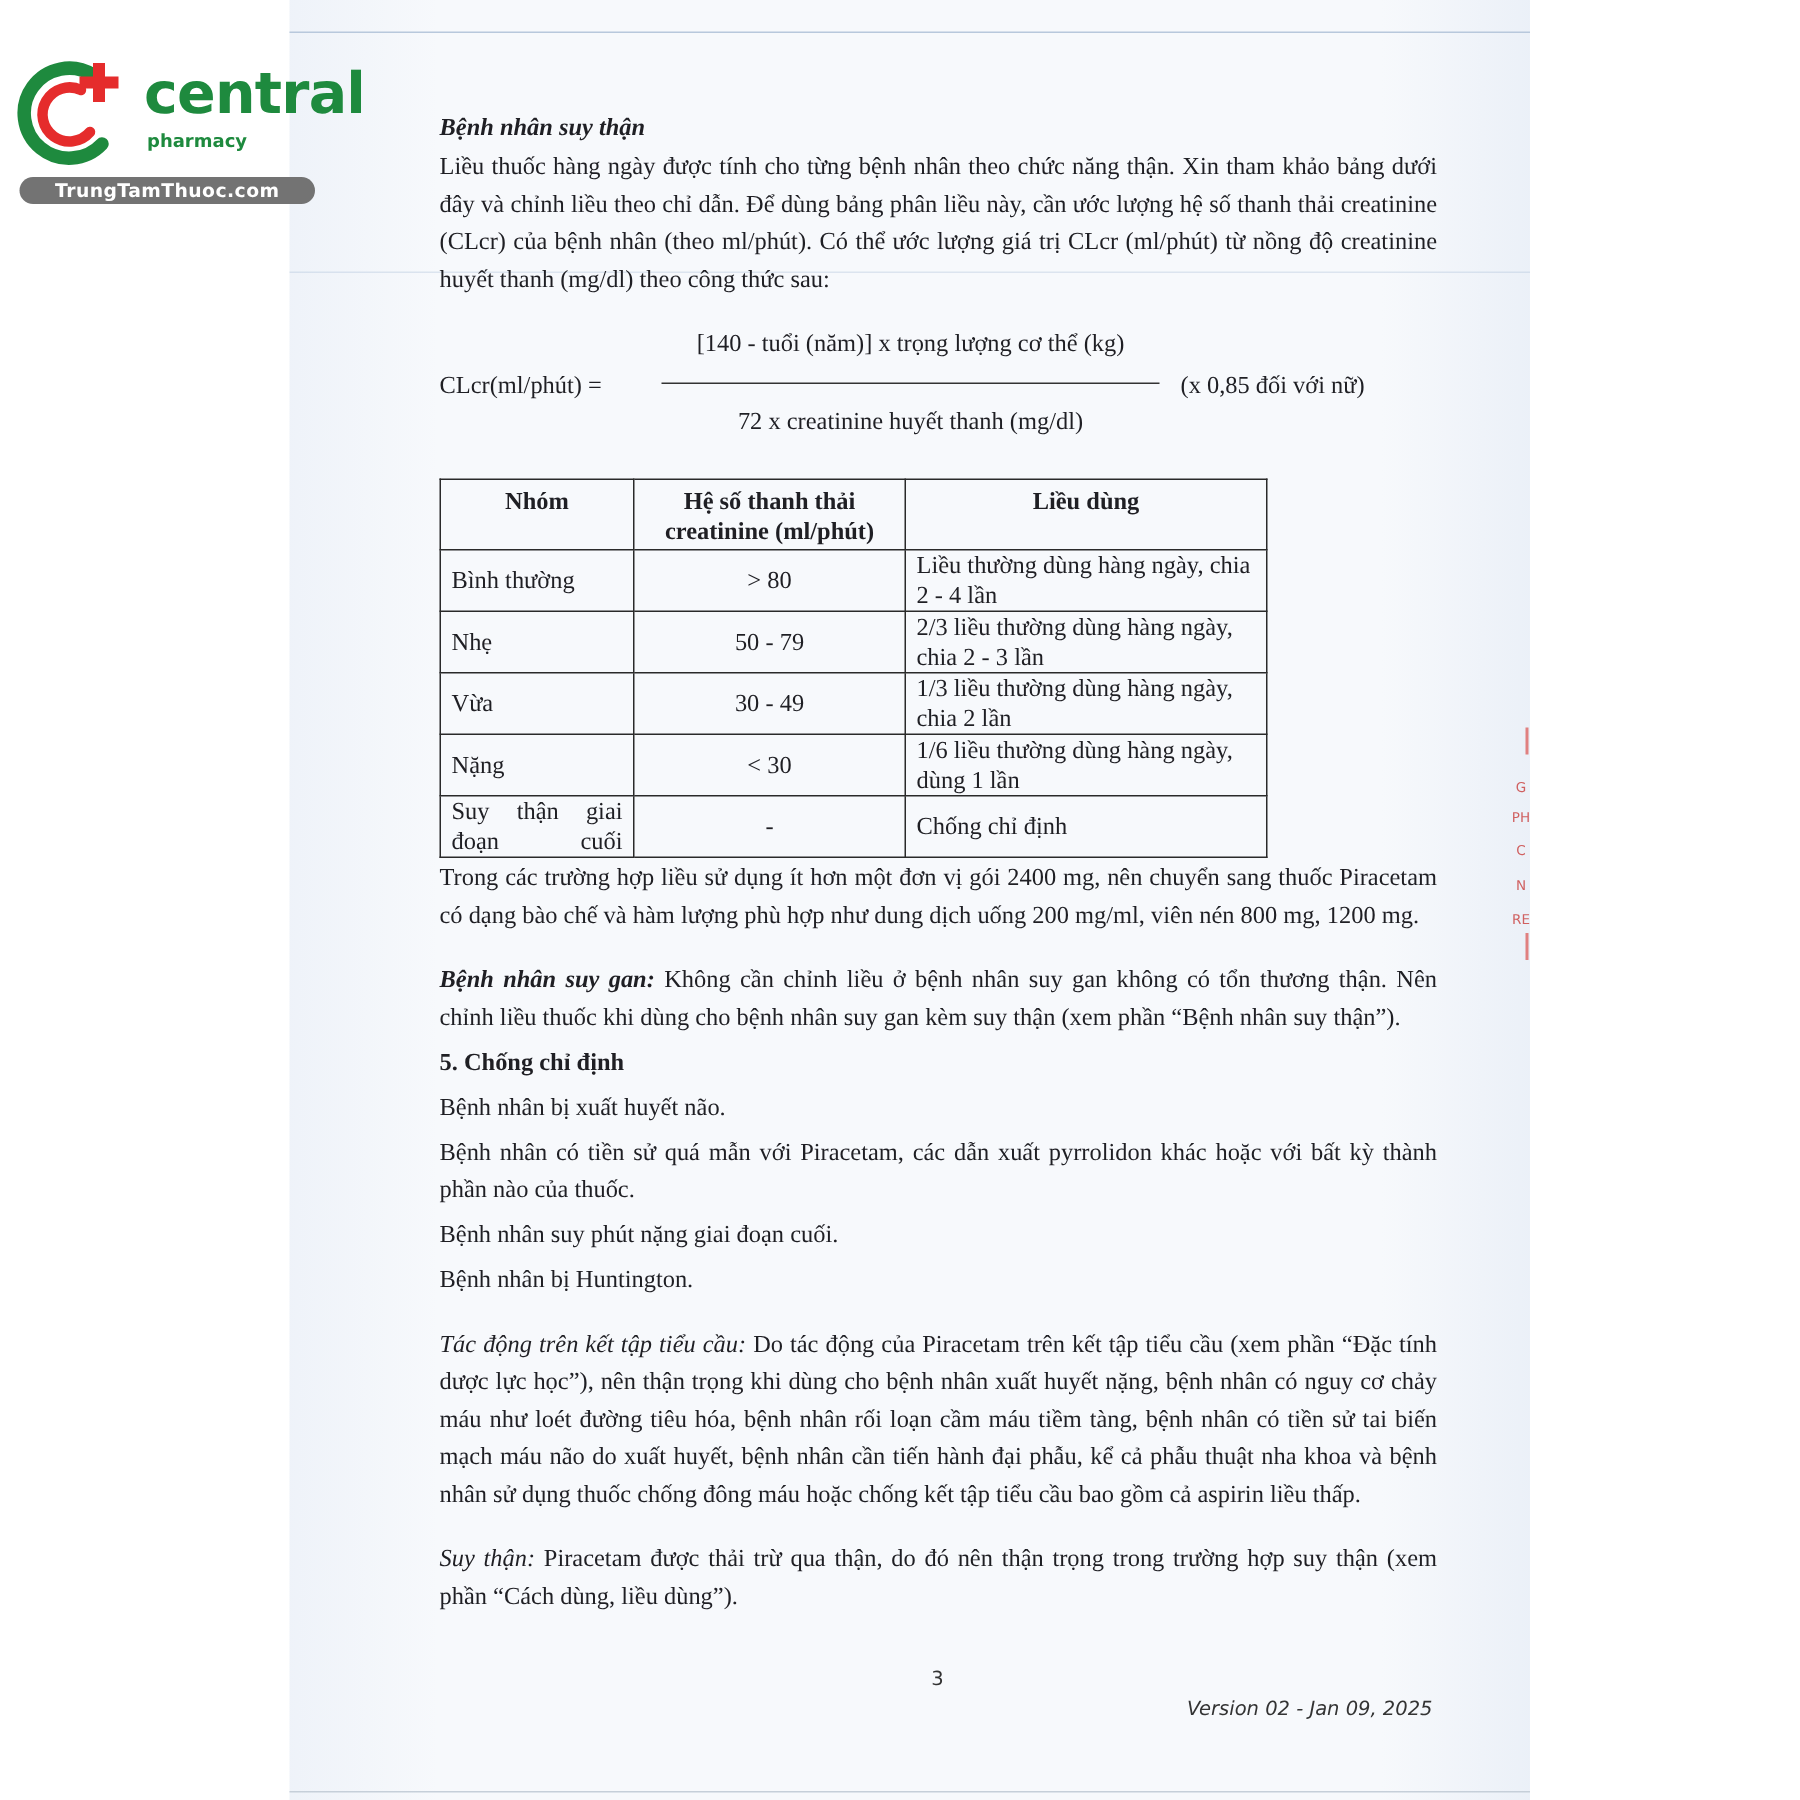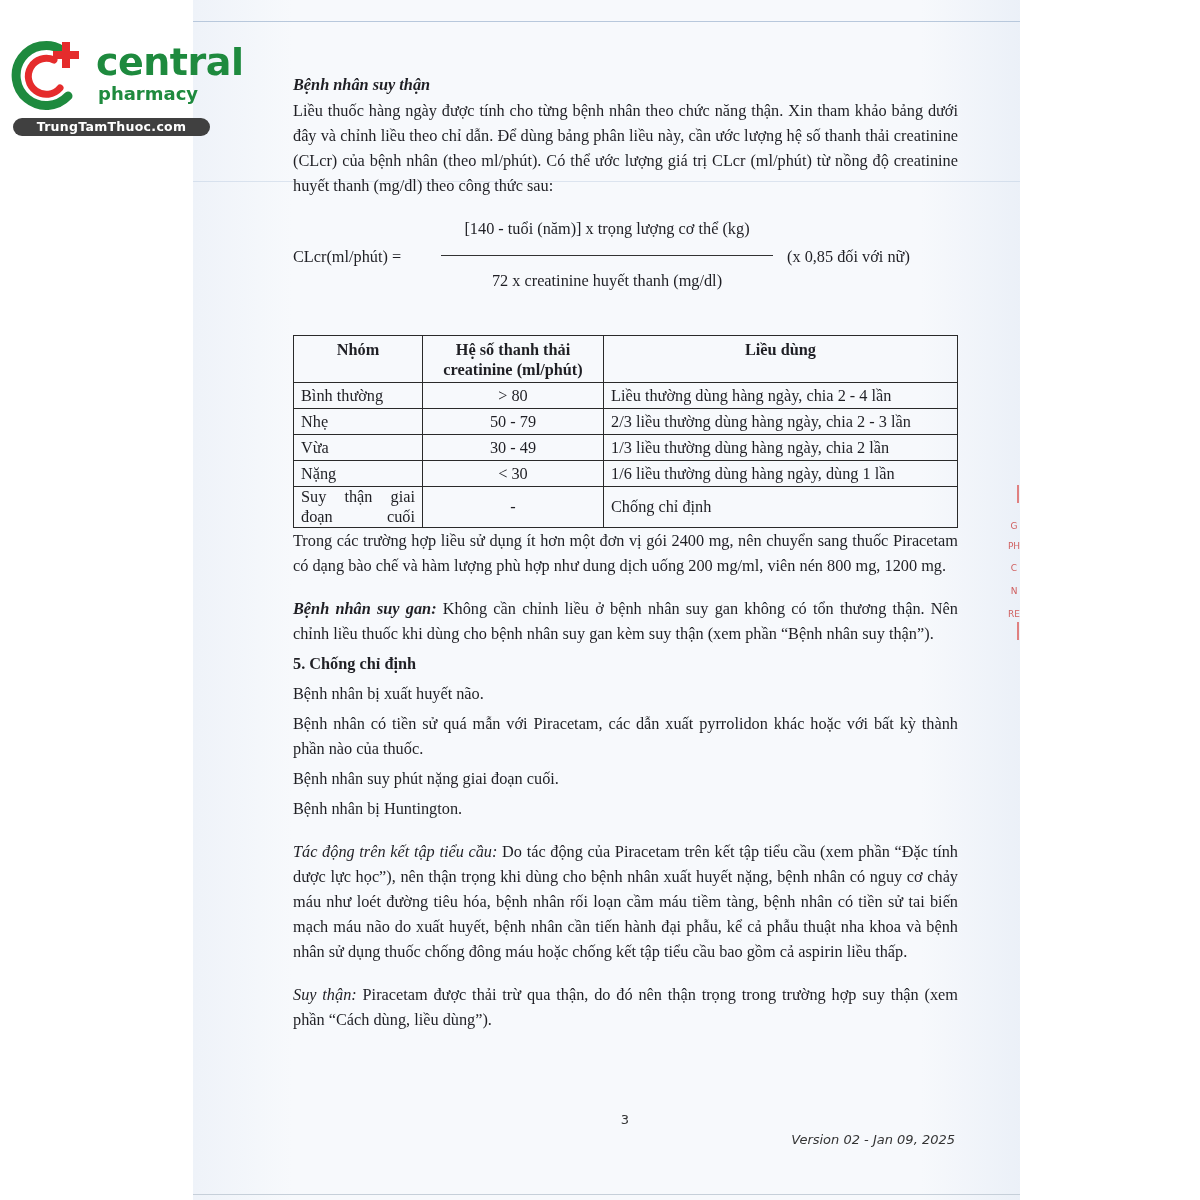--- a/index.html
+++ b/index.html
@@ -28,45 +28,45 @@
   .logo { position: absolute; left: 10px; top: 36px; width: 205px; height: 100px; text-decoration: underline; }
   .logo-mark { position: absolute; left: 0; top: 4px; width: 72px; height: 72px; }
   .logo-word {
     position: absolute; left: 86px; top: 6px;
     font-family: "DejaVu Sans", sans-serif; font-weight: bold;
     font-size: 38px; color: #1e8a3e; letter-spacing: -0.5px; line-height: 40px;
   }
   .logo-sub {
     position: absolute; left: 88px; top: 50px;
     font-family: "DejaVu Sans", sans-serif; font-weight: bold;
-    font-size: 18px; color: #1e8a3e; line-height: 16px;
+    font-size: 12px; color: #1e8a3e; line-height: 16px;
   }
   .logo-pill {
     position: absolute; left: 3px; top: 82px; width: 197px; height: 18px;
-    background: #404040; border-radius: 9px;
+    background: #737373; border-radius: 9px;
     color: #ffffff; text-align: center;
     font-family: "DejaVu Sans", sans-serif; font-weight: bold;
     font-size: 12.5px; line-height: 18px; letter-spacing: 0.3px;
   }
 
   
   .content { position: absolute; left: 293px; top: 72px; width: 665px; font-size: 16.3px; line-height: 25px; }
   .heading-italic { font-style: italic; font-weight: bold; margin: 0 0 1px 0; }
   p { margin: 0; text-align: justify; }
   .para-gap { margin-top: 18px; }
 
   .formula { position: relative; height: 110px; margin-top: 8px; }
   .formula .lhs { position: absolute; left: 0; top: 38px; }
   .formula .num { position: absolute; left: 148px; top: 10px; width: 332px; text-align: center; }
   .formula .bar { position: absolute; left: 148px; top: 49px; width: 332px; height: 1px; background: #333; }
   .formula .den { position: absolute; left: 148px; top: 62px; width: 332px; text-align: center; }
   .formula .rhs { position: absolute; left: 494px; top: 38px; }
 
   table.dose {
-    border-collapse: collapse; width: 665px; margin-top: 19px; font-size: 16.3px;
+    border-collapse: collapse; width: 552px; margin-top: 3px; font-size: 16.3px;
   }
   table.dose th, table.dose td { border: 1px solid #2a2a2a; padding: 0 7px; line-height: 20px; }
   table.dose th { font-weight: bold; text-align: center; vertical-align: top; padding-top: 4px; height: 42px; }
   table.dose td { height: 25px; vertical-align: middle; }
   table.dose td.c { text-align: center; }
   table.dose col.c1 { width: 129px; }
   table.dose col.c2 { width: 181px; }
   .justify-cell { text-align: justify; text-align-last: justify; }
   .row-last td { height: 44px; }
 

